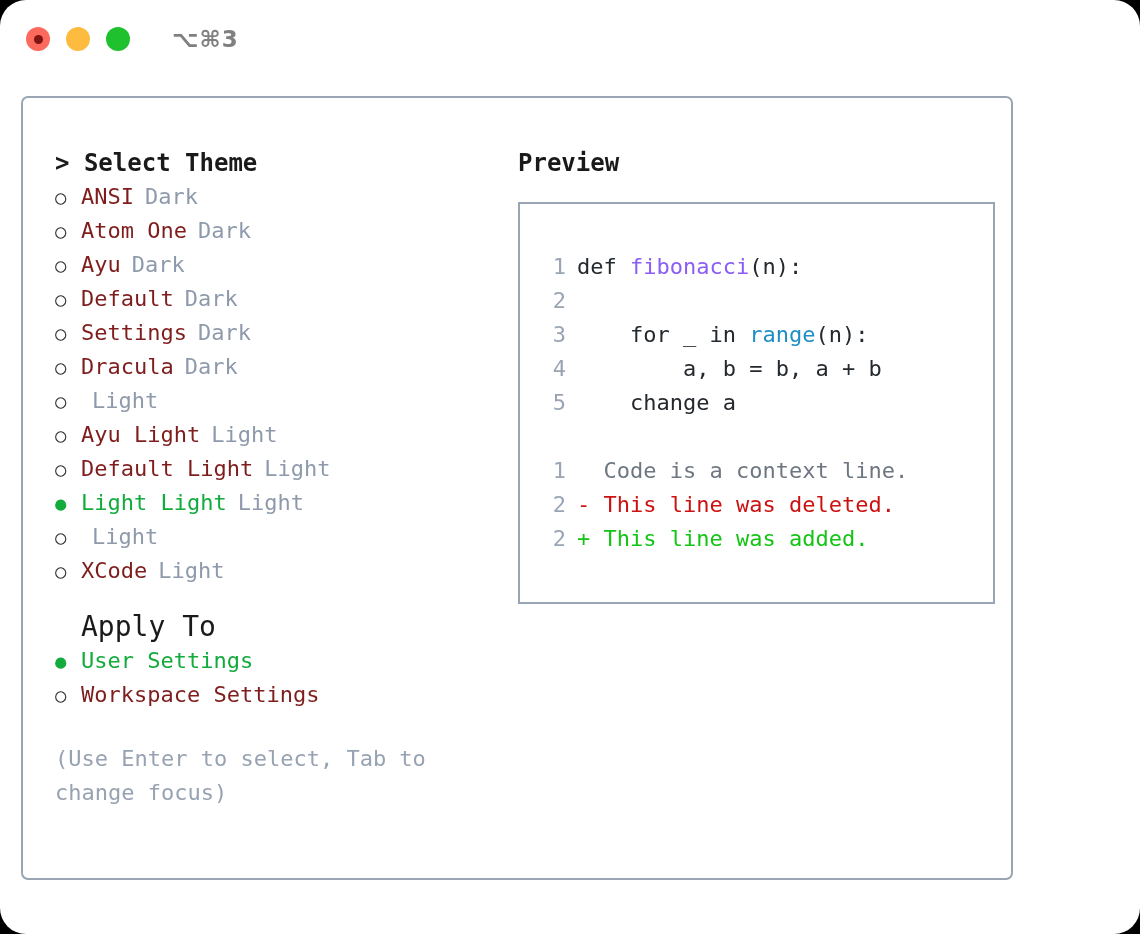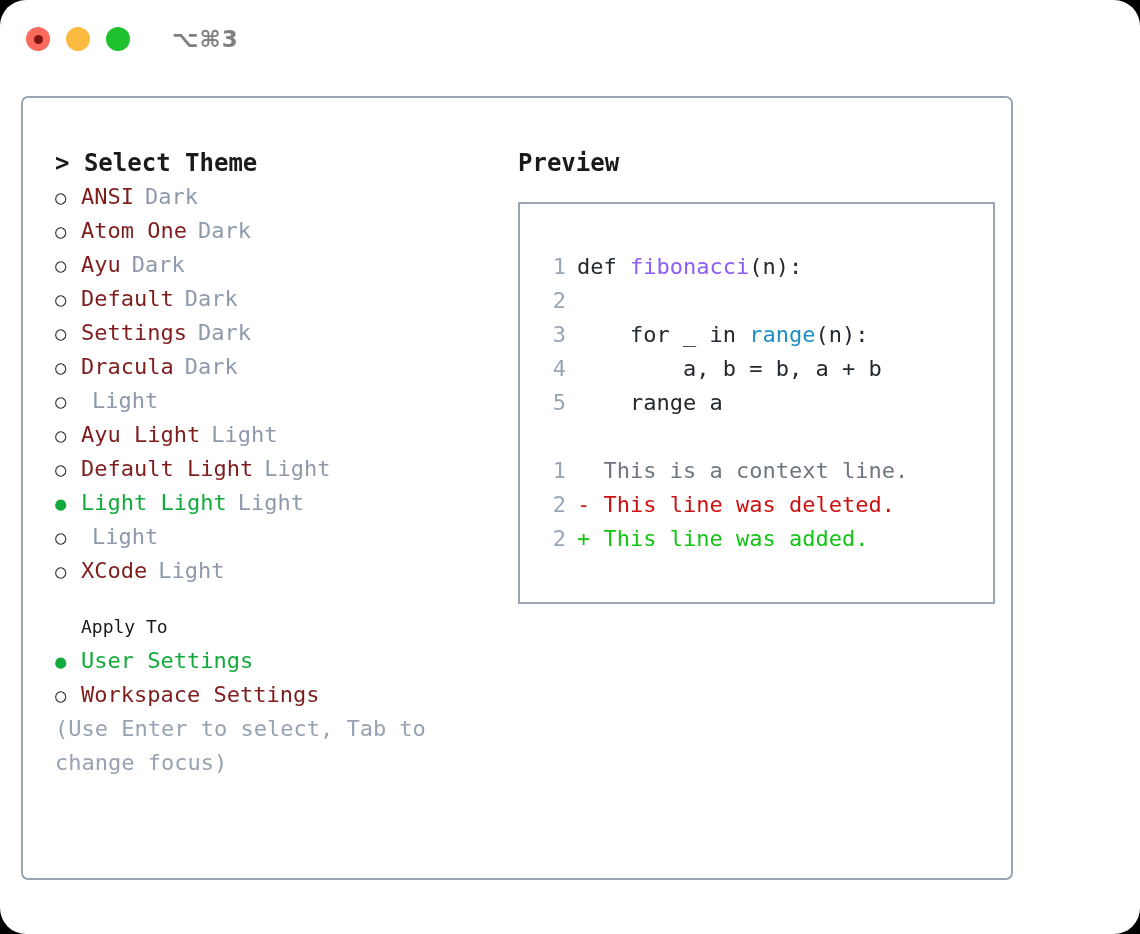--- a/index.html
+++ b/index.html
@@ -120,27 +120,28 @@
   .theme-row.selected .marker { color: #12ab3c; }
   .theme-row.selected .theme-name { color: #12ab3c; }
   .theme-name { color: #7f1d1d; }
   .theme-tag {
     color: #8e9aab;
     margin-left: 11px;
   }
 
   .applyto-block { margin-top: 22px; }
   .applyto-title {
-    font-size: 18px;
+    font-size: 28px;
     color: #1a1a1a;
     line-height: 34px;
     padding-left: 26px;
     white-space: pre;
   }
   .hint {
+    margin-top: 30px;
     font-size: 22px;
     color: #97a2b2;
     line-height: 34px;
     width: 410px;
     white-space: pre-wrap;
   }
 
   
   .right-col {
     position: absolute;
@@ -244,24 +245,24 @@
 
       <div class="right-col">
         <div class="preview-title">Preview</div>
         <div class="preview-box">
           <div class="code-area">
             <div id="code-lines">
                 <div class="code-line"><span class="lineno">1</span><span class="code-text"><span class="tok-kw">def </span><span class="tok-fn">fibonacci</span><span class="tok-plain">(n):</span></span></div>
                 <div class="code-line"><span class="lineno">2</span></div>
                 <div class="code-line"><span class="lineno">3</span><span class="code-text"><span class="tok-plain">    for _ in </span><span class="tok-call">range</span><span class="tok-plain">(n):</span></span></div>
                 <div class="code-line"><span class="lineno">4</span><span class="code-text"><span class="tok-plain">        a, b = b, a + b</span></span></div>
-                <div class="code-line"><span class="lineno">5</span><span class="code-text"><span class="tok-plain">    range a</span></span></div>
+                <div class="code-line"><span class="lineno">5</span><span class="code-text"><span class="tok-plain">    change a</span></span></div>
               </div>
             <div class="diff-area" id="diff-lines">
-                <div class="code-line"><span class="lineno">1</span><span class="diff-ctx"> </span><span class="diff-ctx"> This is a context line.</span></div>
+                <div class="code-line"><span class="lineno">1</span><span class="diff-ctx"> </span><span class="diff-ctx"> Code is a context line.</span></div>
                 <div class="code-line"><span class="lineno">2</span><span class="diff-del">-</span><span class="diff-del"> This line was deleted.</span></div>
                 <div class="code-line"><span class="lineno">2</span><span class="diff-add">+</span><span class="diff-add"> This line was added.</span></div>
               </div>
           </div>
         </div>
       </div>
 
     </div>
   </div>
 </div>

